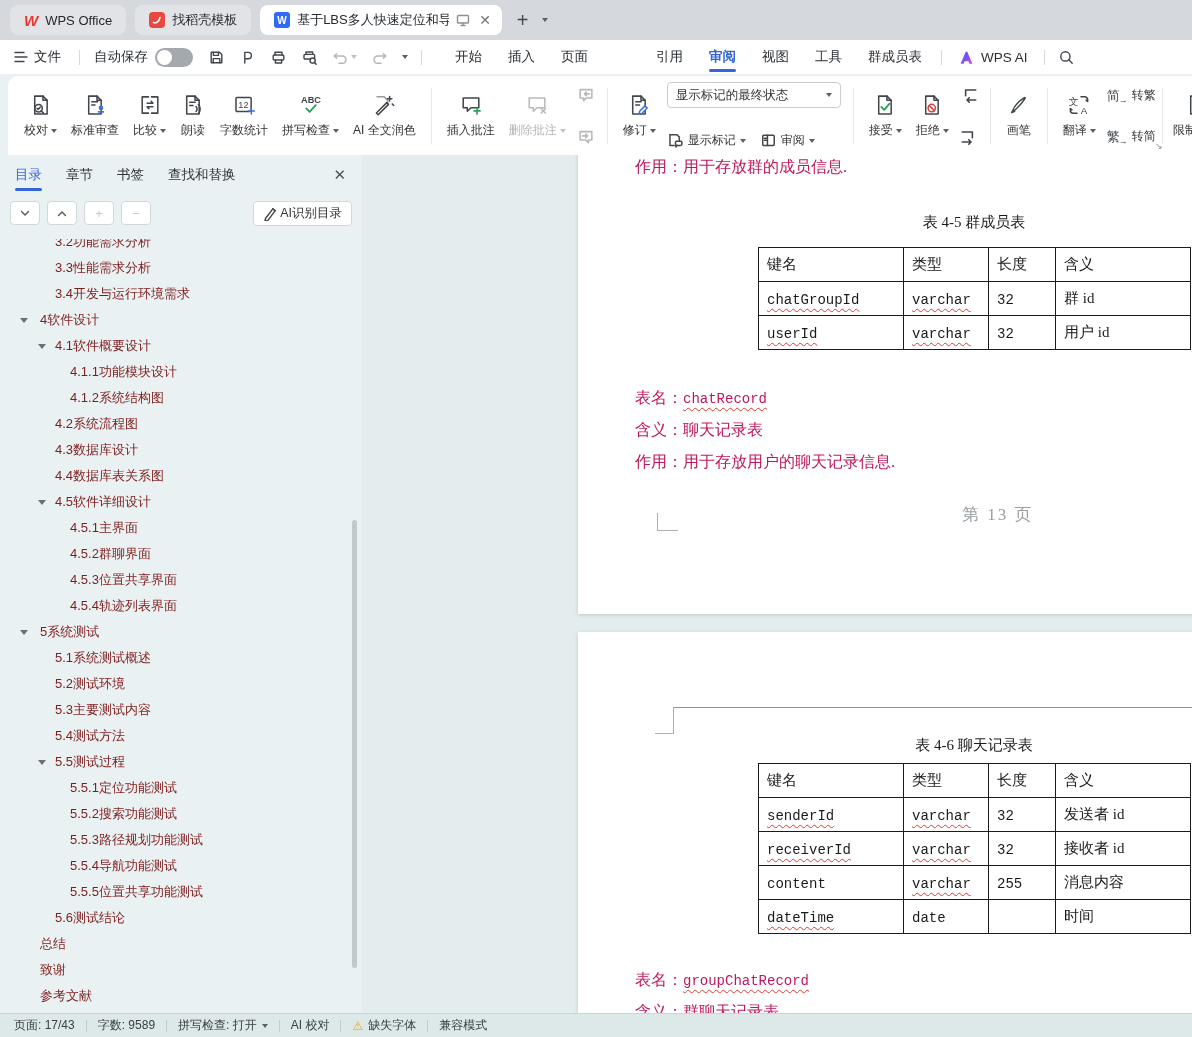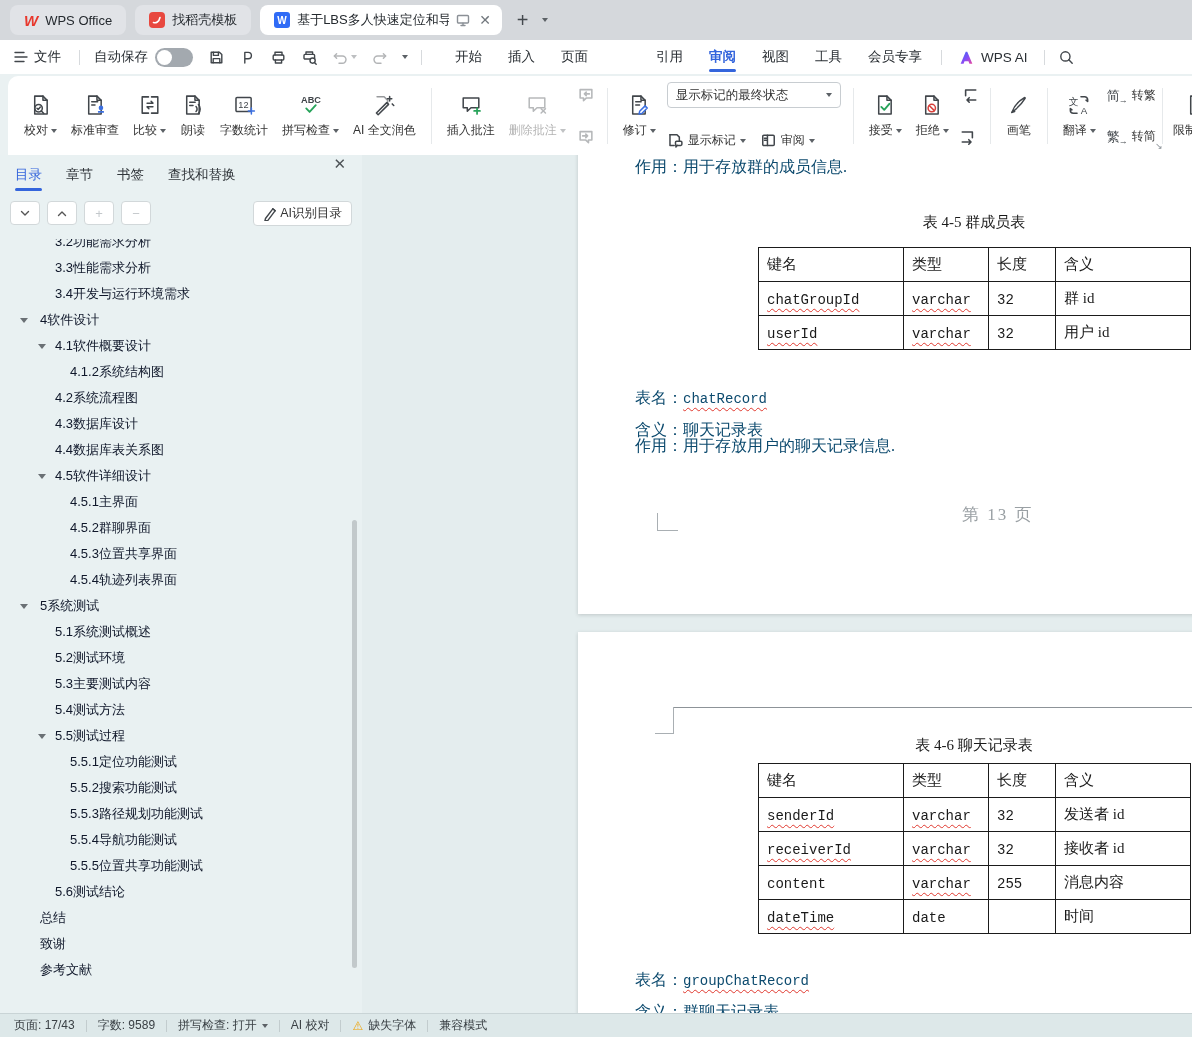--- a/index.html
+++ b/index.html
@@ -48,48 +48,48 @@
   .rselect{width:156px;height:24px;border:1px solid #c8cdd1;border-radius:4px;display:flex;align-items:center;justify-content:space-between;padding:0 8px;font-size:12.5px;color:#333;background:#fff;}
   .rsmall{display:flex;align-items:center;gap:4px;font-size:12px;color:#333;white-space:nowrap;}
   .minirow{display:flex;gap:14px;align-items:center;}
   .cjk-ic{font-size:13px;color:#41464b;position:relative;margin-right:8px;line-height:1;}
   .cjk-ic .mini-arr{font-size:9px;position:absolute;right:-8px;bottom:-3px;}
   .expand-corner{position:absolute;right:2px;bottom:4px;font-size:9px;color:#8a9096;}
   .g-restrict{position:absolute;left:1146px;top:0;height:100%;}
 
   
   .sidebar{position:absolute;top:155px;left:0;width:362px;bottom:23px;background:#e9f1f2;border-right:1px solid #ccd6d8;}
-  .side-tabs{display:flex;align-items:flex-start;height:40px;padding:0 15px;font-size:13.5px;color:#30353a;gap:24px;position:relative;}
+  .side-tabs{display:flex;align-items:center;height:40px;padding:0 15px;font-size:13.5px;color:#30353a;gap:24px;position:relative;}
   .side-tab{position:relative;height:40px;display:flex;align-items:center;}
   .side-tab.active{color:#3465dc;}
   .side-tab.active::after{content:"";position:absolute;left:0;right:0;bottom:4px;height:3px;border-radius:2px;background:#3465dc;}
   .side-close{position:absolute;right:16px;font-size:15px;color:#4d5357;}
   .side-controls{display:flex;align-items:center;padding:0 10px;gap:7px;height:36px;}
   .sq-btn{width:28px;height:22px;background:#fff;border:1px solid #d2d8da;border-radius:4px;display:flex;align-items:center;justify-content:center;color:#555;}
   .sq-btn.dis{color:#c3c8cb;}
   .sign{font-size:13px;line-height:1;}
   .ai-toc-btn{margin-left:auto;height:25px;background:#fff;border:1px solid #d2d8da;border-radius:4px;display:flex;align-items:center;gap:2px;padding:0 9px;font-size:12.5px;color:#333;}
-  .toc{position:absolute;top:84px;bottom:0;left:0;right:10px;overflow:hidden;font-size:13px;color:#0f172a;}
+  .toc{position:absolute;top:84px;bottom:0;left:0;right:10px;overflow:hidden;font-size:13px;color:#7f1d1d;}
   .toc-item{height:26px;display:flex;align-items:center;position:relative;white-space:nowrap;}
   .toc-item:first-child{margin-top:-10px;}
   .toc-item.lvl0{padding-left:40px;}
   .toc-item.lvl1{padding-left:55px;}
   .toc-item.lvl2{padding-left:70px;}
   .toc-arrow{position:absolute;width:0;height:0;border:4px solid transparent;border-top:5px solid #6a7075;top:11px;}
   .lvl0 .toc-arrow{left:20px;}
   .lvl1 .toc-arrow{left:38px;}
   .side-scroll{position:absolute;right:5px;top:365px;width:5px;height:448px;border-radius:3px;background:#c2c9cb;}
 
   
   .docarea{position:absolute;top:155px;left:362px;right:0;bottom:23px;background:#e4edee;overflow:hidden;}
   .page{position:absolute;left:216px;width:700px;background:#fff;box-shadow:0 1px 4px rgba(0,0,0,.16);}
   .page1{top:-10px;height:469px;}
   .page2{top:477px;height:420px;}
   .doc-cn{font-family:"Liberation Serif","DejaVu Serif",serif;}
-  .doc-line{position:absolute;left:57px;font-size:16px;color:#0c4a6e;line-height:20px;white-space:nowrap;}
+  .doc-line{position:absolute;left:57px;font-size:16px;color:#be185d;line-height:20px;white-space:nowrap;}
   .mono{font-family:"Liberation Mono","DejaVu Sans Mono",monospace;font-size:14px;}
   .sq{text-decoration:underline wavy #e0392f 1px;text-underline-offset:4px;}
   .caption{position:absolute;left:180px;width:432px;text-align:center;font-size:15px;color:#1a1a1a;white-space:nowrap;}
   .dtable{position:absolute;left:180px;border-collapse:collapse;}
   .dtable td{border:1.5px solid #1b1b1b;height:33px;padding:0 8px;font-size:15px;color:#1a1a1a;vertical-align:middle;}
   .pagenum{position:absolute;left:384px;font-size:17px;color:#9aa0a4;letter-spacing:2px;}
   .corner-l{position:absolute;left:79px;width:20px;height:17px;border-left:1px solid #a9afb3;border-bottom:1px solid #a9afb3;}
   .hdr-line{position:absolute;left:95px;right:0;height:1px;background:#8d9398;}
   .hdr-vline{position:absolute;left:95px;width:1px;height:27px;background:#a9afb3;}
   .hdr-tick{position:absolute;left:77px;width:18px;height:1px;background:#a9afb3;}
@@ -192,21 +192,21 @@
       </span>
     <span class="vdiv"></span>
     <div class="menu-tabs">
       <span class="menu-tab">开始</span>
       <span class="menu-tab">插入</span>
       <span class="menu-tab">页面</span>
       <span class="menu-tab gap">引用</span>
       <span class="menu-tab active">审阅</span>
       <span class="menu-tab">视图</span>
       <span class="menu-tab">工具</span>
-      <span class="menu-tab">会员专享</span>
+      <span class="menu-tab">群成员表</span>
     </div>
     <span class="vdiv"></span>
     <div class="wpsai">
       <svg width="17" height="17" viewBox="0 0 18 18">
           <defs>
             <linearGradient id="aig" x1="0" y1="0" x2="1" y2="1">
               <stop offset="0" stop-color="#2f6bf6"></stop>
               <stop offset=".55" stop-color="#8a4bf5"></stop>
               <stop offset="1" stop-color="#e8489e"></stop>
             </linearGradient>
@@ -535,20 +535,23 @@
         <div class="toc-item lvl1">
           <span>3.4开发与运行环境需求</span>
         </div>
         <div class="toc-item lvl0">
           <span class="toc-arrow"></span>
           <span>4软件设计</span>
         </div>
         <div class="toc-item lvl1">
           <span class="toc-arrow"></span>
           <span>4.1软件概要设计</span>
+        </div>
+        <div class="toc-item lvl2">
+          <span>4.1.1功能模块设计</span>
         </div>
         <div class="toc-item lvl2">
           <span>4.1.2系统结构图</span>
         </div>
         <div class="toc-item lvl1">
           <span>4.2系统流程图</span>
         </div>
         <div class="toc-item lvl1">
           <span>4.3数据库设计</span>
         </div>
@@ -650,21 +653,21 @@
             <tr>
               <td><span class="mono sq">userId</span></td>
               <td><span class="mono sq">varchar</span></td>
               <td><span class="mono">32</span></td>
               <td><span class="doc-cn">用户 id</span></td>
             </tr>
           </tbody>
       </table>
       <div class="doc-line" style="top:243px"><span class="doc-cn">表名：</span><span class="mono sq">chatRecord</span></div>
       <div class="doc-line doc-cn" style="top:275px">含义：聊天记录表</div>
-      <div class="doc-line doc-cn" style="top:291px">作用：用于存放用户的聊天记录信息.</div>
+      <div class="doc-line doc-cn" style="top:307px">作用：用于存放用户的聊天记录信息.</div>
       <div class="corner-l" style="top:368px"></div>
       <div class="pagenum doc-cn" style="top:358px">第 13 页</div>
     </div>
 
     <div class="page page2">
       <div class="hdr-line" style="top:75px"></div>
       <div class="hdr-vline" style="top:75px"></div>
       <div class="hdr-tick" style="top:101px"></div>
       <div class="caption doc-cn" style="top:104px">表 4-6 聊天记录表</div>
       <table class="dtable" style="top:131px">

